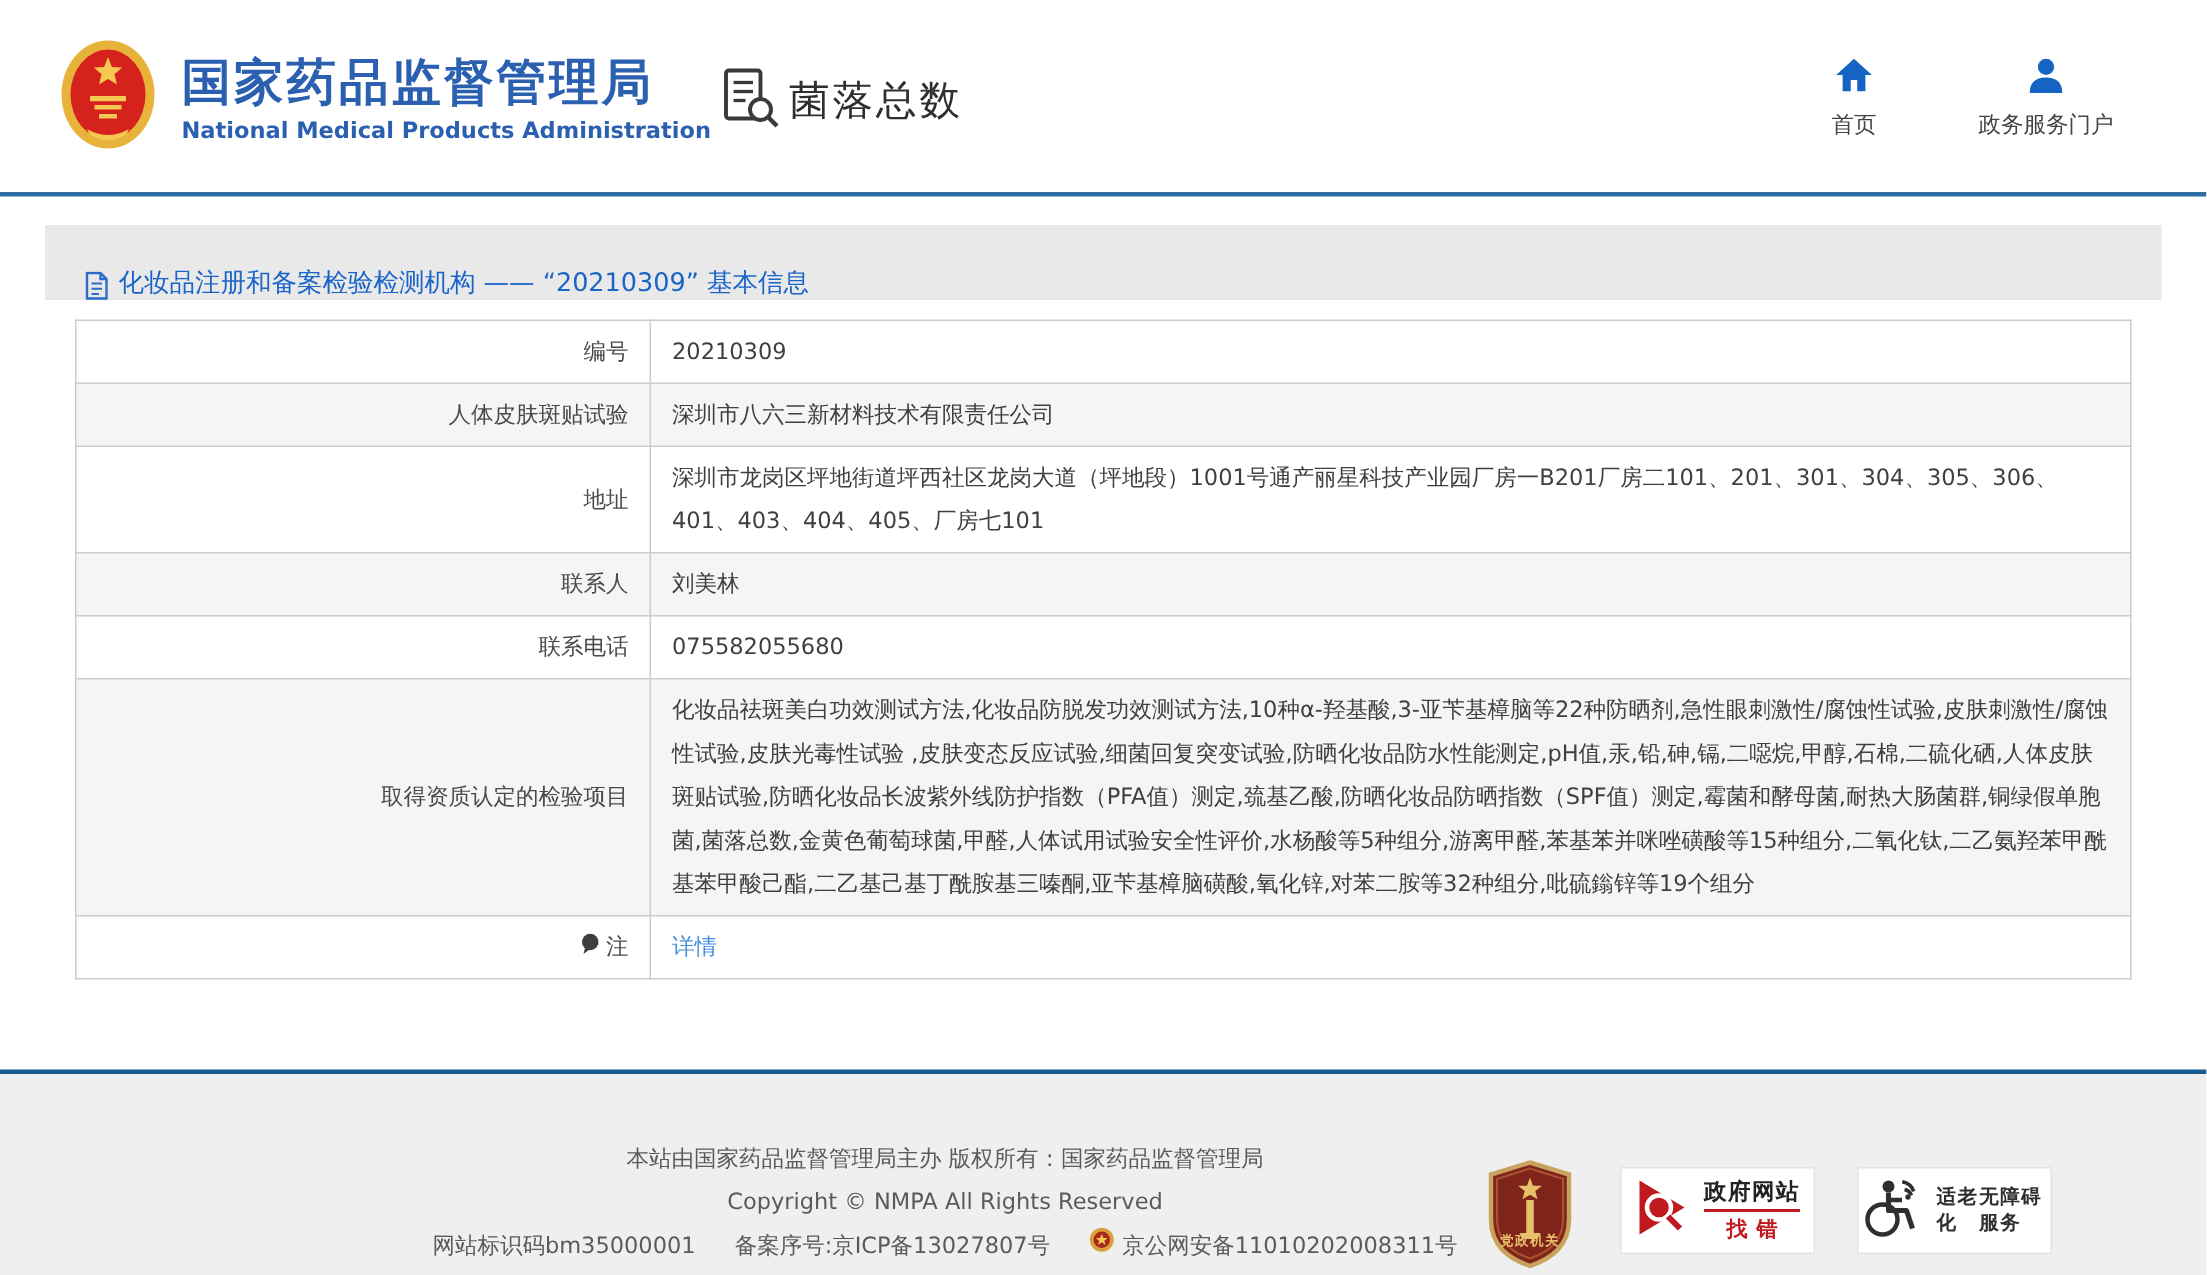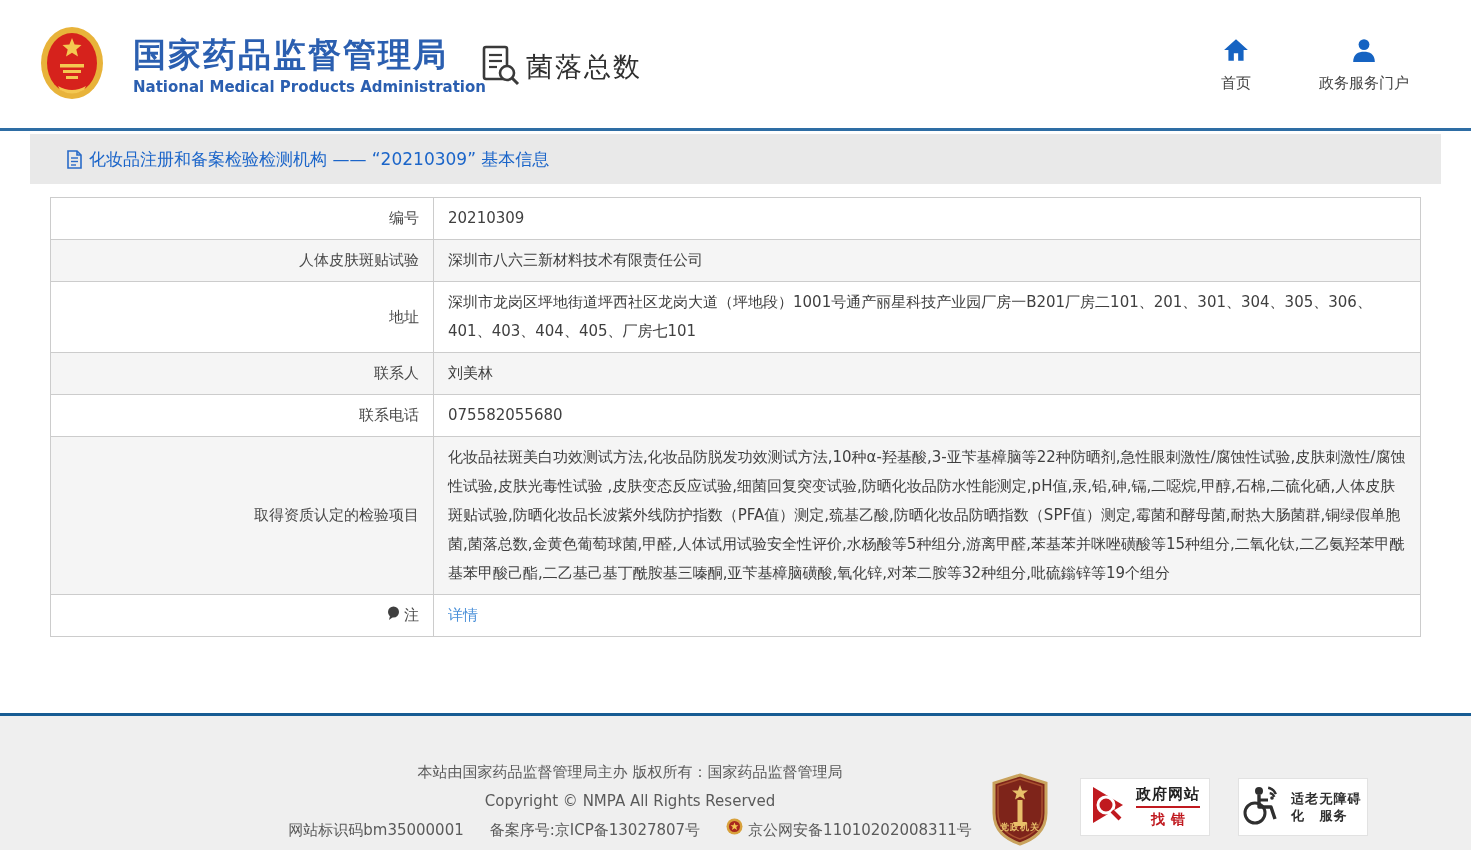--- a/index.html
+++ b/index.html
@@ -4,36 +4,36 @@
 <style>
   * { box-sizing: border-box; margin: 0; padding: 0; }
   html,body { width:1471px; height:850px; }
   body {
     font-family: "DejaVu Sans", "Liberation Sans", sans-serif;
     background:#ffffff; color:#3f3f3f; position:relative; overflow:hidden;
   }
 
   
   .header { position:relative; height:128px; background:#fff; }
-  .logo-group { position:absolute; left:40px; top:26px; display:flex; align-items:center; cursor:pointer;gap:12px; }
+  .logo-group { position:absolute; left:40px; top:26px; display:flex; align-items:center; cursor:pointer; }
   .org-names { margin-left:17px; }
   .org-cn { font-size:33px; font-weight:bold; color:#2b5fb0; letter-spacing:2px; line-height:1.25; }
   .org-en { font-size:15px; font-weight:600; color:#2b5fb0; margin-top:2px; }
   .data-query { position:absolute; left:480px; top:44px; display:flex; align-items:center; cursor:pointer; }
   .data-query-label { font-size:27px; color:#2f2f2f; letter-spacing:2px; margin-left:6px; }
   .top-nav { position:absolute; right:62px; top:38px; display:flex; gap:68px;margin-left:36px; }
   .nav-item { display:flex; flex-direction:column; align-items:center; cursor:pointer; }
   .nav-item .nav-label { margin-top:8px; font-size:15px; color:#444; white-space:nowrap; }
   .header-line { height:3px; background:#2e6da4; }
 
   
   .content { padding:0 30px; }
   .title-bar {
-    margin-top:3px; height:50px; background:#e9e9e9;
-    display:flex; align-items:center; padding-left:36px;
+    margin-top:19px; height:50px; background:#e9e9e9;
+    display:flex; align-items:flex-end; padding-left:26px;
     font-size:17px; color:#1b65c9;
   }
   .title-bar .doc-icon { margin-right:6px; display:flex; }
   .card { background:#fff; padding:13px 20px 20px 20px; }
   table.detail { width:100%; border-collapse:collapse; font-size:15px; color:#3f3f3f; }
   table.detail td { border:1px solid #cccccc; padding:6px 14px; line-height:29px; vertical-align:middle; }
   table.detail td.lbl { width:383px; text-align:right; color:#4a4a4a; }
   table.detail tr:nth-child(even) { background:#f5f5f5; }
   .note-label { display:inline-flex; align-items:center; gap:4px; }
   a.detail-link { color:#4a90d9; text-decoration:none; cursor:pointer; }

